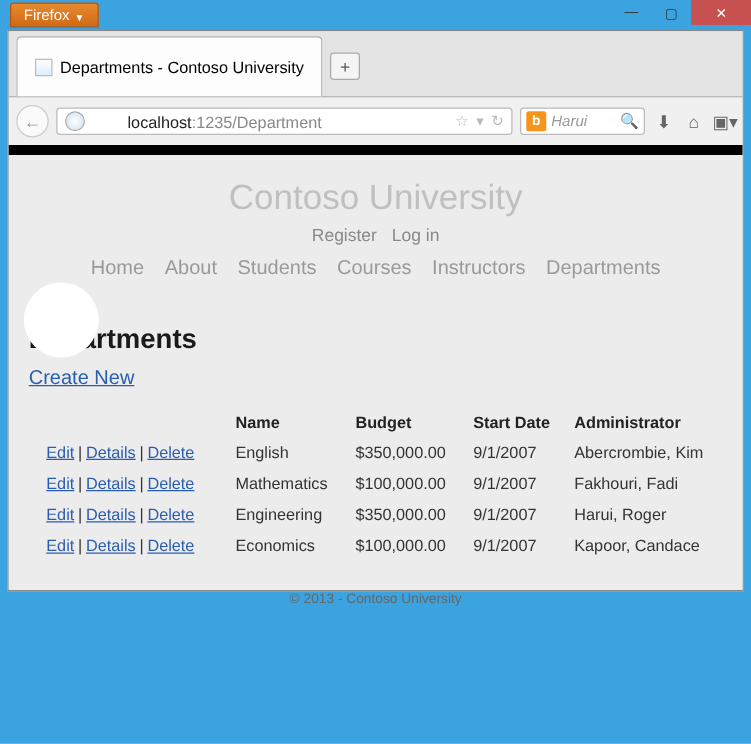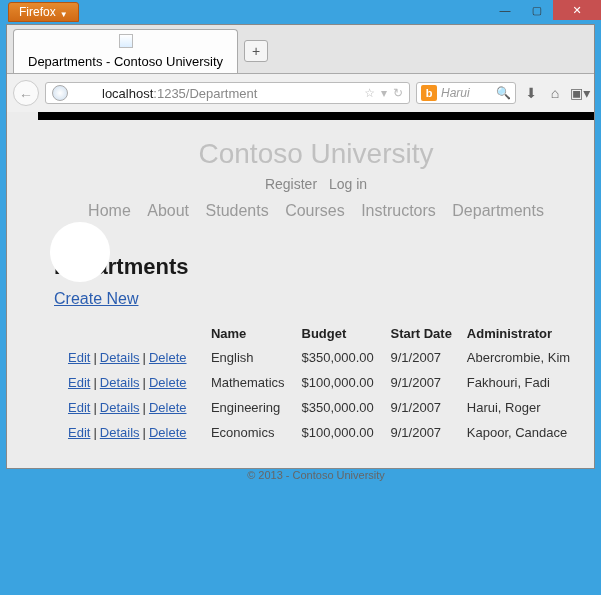--- a/index.html
+++ b/index.html
@@ -6,36 +6,36 @@
 body { font-family: "Segoe UI", Arial, sans-serif; background: #3ba3e0; width: 601px; height: 595px; overflow: hidden; }
 .window { background: #3ba3e0; }
 .titlebar { height: 24px; display: flex; justify-content: flex-end; align-items: flex-start; }
 .win-btns { display: flex; }
 .win-btn { width: 32px; height: 20px; display: flex; align-items: center; justify-content: center; font-size: 11px; color: #333; }
 .win-close { background: #c75050; color: #fff; width: 48px; }
 .firefox-bar { background: linear-gradient(#e68a2e, #d06a15); color: #fff; font-size: 12px; padding: 2px 10px; border-radius: 3px 3px 0 0; display: inline-flex; align-items: flex-end; gap: 4px; margin-left: 8px; border: 1px solid #b55510; }
 .firefox-bar .tri { font-size: 8px; }
 .chrome { background: #f0f0f0; border: 1px solid #888; margin: 0 6px; }
 .tabstrip { display: flex; align-items: center; background: #e4e4e4; border-bottom: 1px solid #aaa; }
-.tab { background: #fdfdfd; border: 1px solid #aaa; border-bottom: none; border-radius: 4px 4px 0 0; padding: 4px 14px; font-size: 13px; display: flex; align-items: center; gap: 6px; margin: 4px 0 0 6px; flex-direction: column; }
+.tab { background: #fdfdfd; border: 1px solid #aaa; border-bottom: none; border-radius: 4px 4px 0 0; padding: 16px 14px; font-size: 13px; display: flex; align-items: center; gap: 6px; margin: 4px 0 0 6px; }
 .tab .page-icon { width: 14px; height: 14px; background: linear-gradient(#fff, #dceeff); border: 1px solid #bbb; }
 .newtab { width: 24px; height: 22px; border: 1px solid #aaa; border-radius: 3px; background: #f5f5f5; display: flex; align-items: center; justify-content: center; margin: 4px 0 0 6px; font-size: 14px; color: #555; }
 .addrrow { display: flex; align-items: center; gap: 6px; padding: 6px; background: #f0f0f0; }
 .navbtn { width: 26px; height: 26px; border-radius: 50%; border: 1px solid #ccc; background: #fafafa; display: flex; align-items: center; justify-content: center; color: #999; font-size: 14px; }
 .globe { width: 16px; height: 16px; border-radius: 50%; border: 1px solid #aaa; background: radial-gradient(#fff,#cde); }
 .urlbox { flex: 1; display: flex; align-items: center; background: #fff; border: 1px solid #bbb; border-radius: 3px; padding: 2px 6px; font-size: 13px; }
 .urlbox .host { color: #222; padding-left: 28px; }
 .urlbox .path { color: #888; }
 .urlbox .spacer { flex: 1; }
 .urlbox .ico { color: #bbb; font-size: 12px; margin-left: 6px; }
 .searchbox { display: flex; align-items: center; background: #fff; border: 1px solid #bbb; border-radius: 3px; padding: 2px 4px; width: 100px; font-size: 12px; color: #999; font-style: italic; gap: 4px; }
 .bing { width: 16px; height: 16px; background: #f7941e; color: #fff; font-weight: bold; font-style: normal; display: flex; align-items: center; justify-content: center; font-size: 11px; border-radius: 2px; }
 .searchbox .mag { margin-left: auto; color: #777; font-style: normal; }
 .toolico { width: 18px; text-align: center; color: #666; font-size: 14px; }
-.page { background: #ececec; height: 356px; padding-left: 31px; }
+.page { background: #ececec; height: 356px; }
 .blackbar { background: #000; height: 8px; }
 .header { text-align: center; padding: 18px 0 8px; }
 .site-title { font-size: 28px; color: #c0c0c0; font-weight: 400; }
 .auth { font-size: 14px; color: #888; margin-top: 6px; }
 .auth span { margin: 0 4px; }
 .navmenu { text-align: center; margin-top: 10px; font-size: 16px; color: #9a9a9a; }
 .navmenu span { margin: 0 6px; }
 .content { padding: 16px; }
 .page-h1 { font-size: 22px; font-weight: bold; color: #1a1a1a; margin-bottom: 10px; }
 .create { color: #2a5db0; font-size: 16px; text-decoration: underline; }

